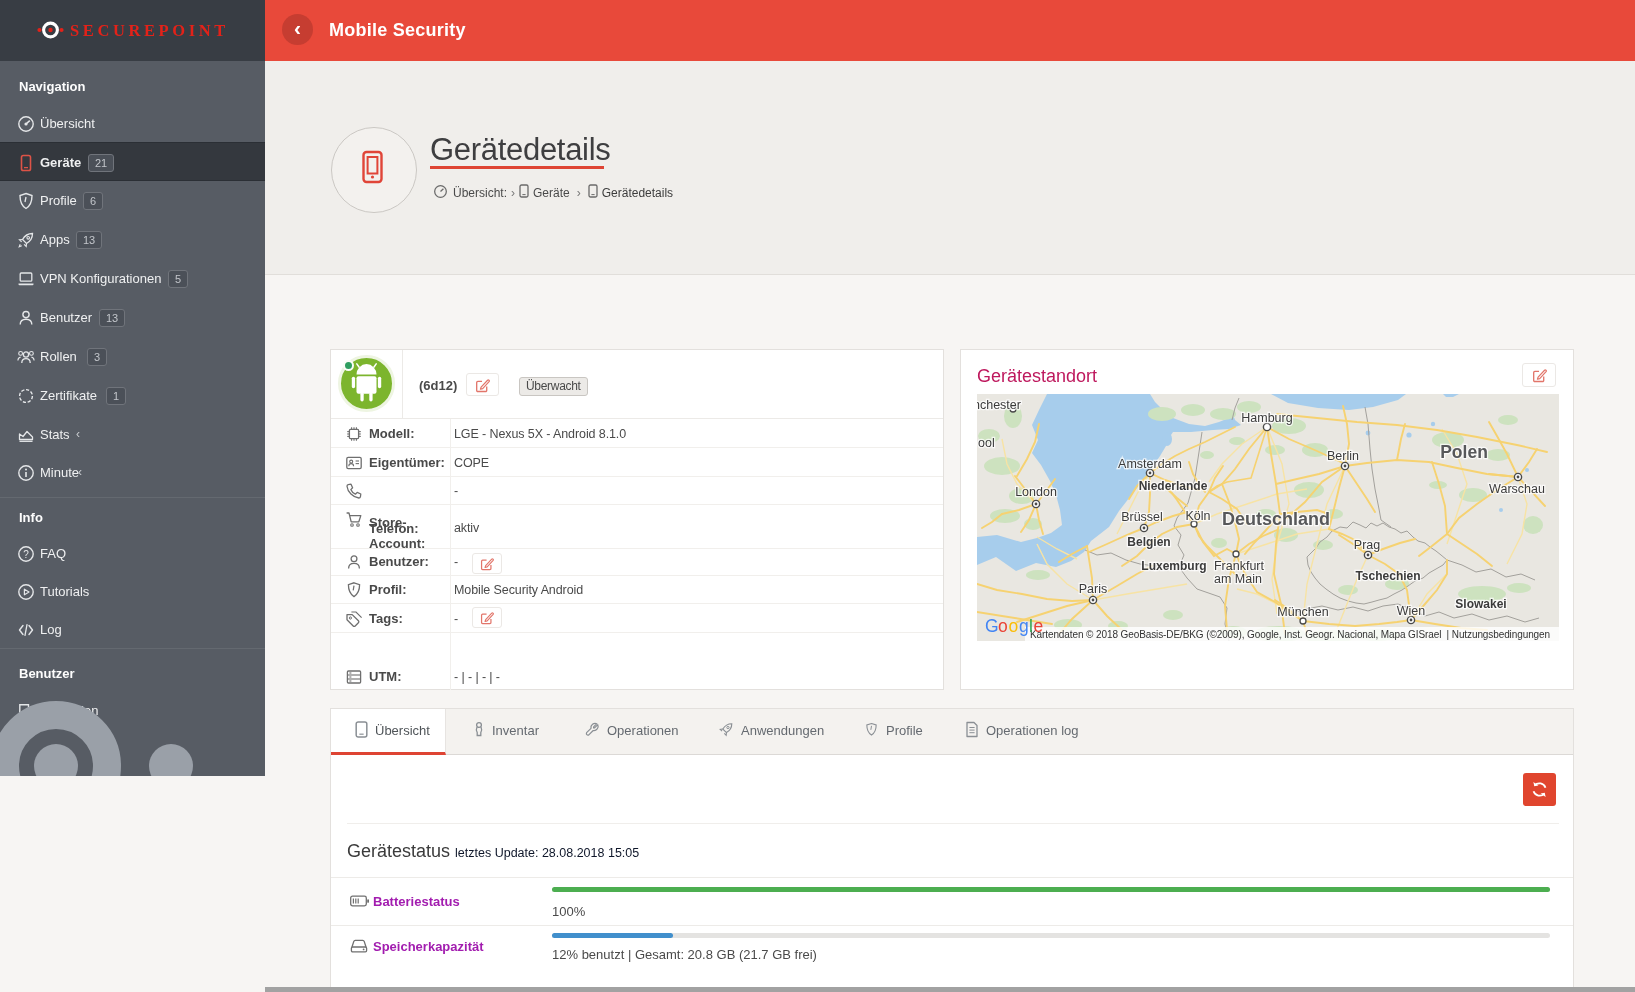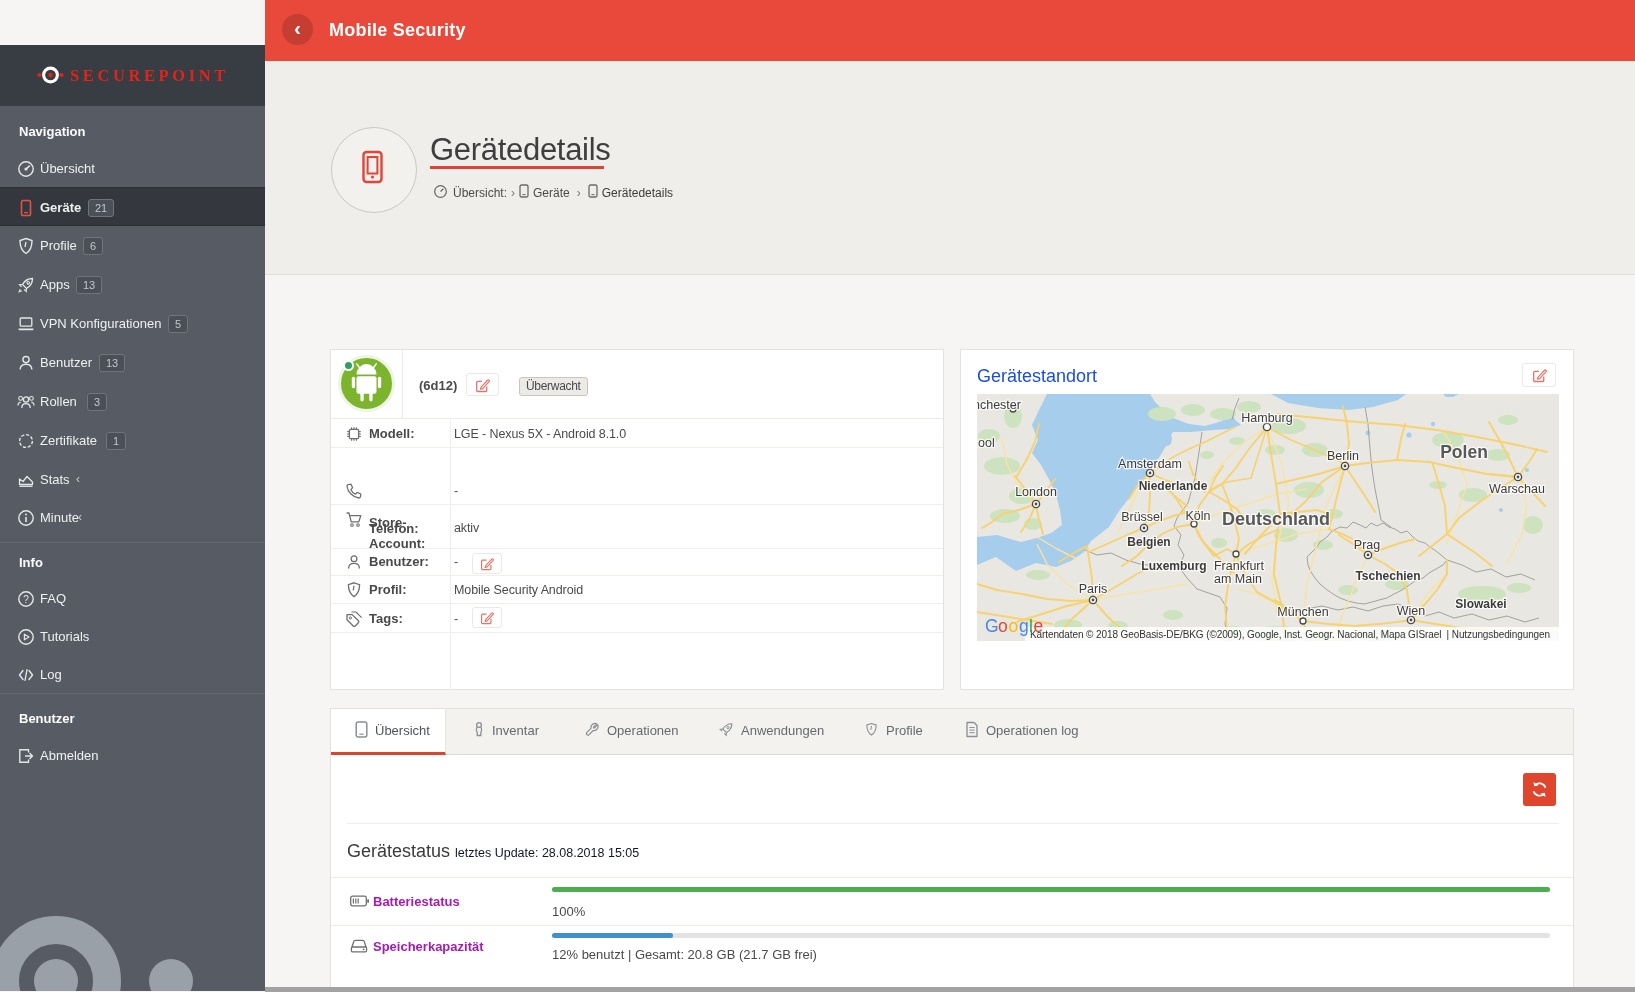--- a/index.html
+++ b/index.html
@@ -2,21 +2,21 @@
 <html lang="de"><head>
 <meta charset="utf-8">
 <title>Mobile Security</title>
 <style>
 *{margin:0;padding:0;box-sizing:border-box;}
 html,body{width:1635px;height:992px;overflow:hidden;background:#f7f5f3;}
 body{font-family:"Liberation Sans",sans-serif;}
 .app{position:relative;width:1635px;height:992px;overflow:hidden;}
 
 
-.sidebar{position:absolute;left:0;top:0;width:265px;height:946px;background:#575c64;overflow:hidden;margin-top:45px;}
+.sidebar{position:absolute;left:0;top:0;width:265px;height:776px;background:#575c64;overflow:hidden;}
 .logobar{position:absolute;left:0;top:0;width:265px;height:61px;background:#383d44;}
 .navhead{position:absolute;left:19px;color:#fdfdfd;font-size:13px;font-weight:bold;}
 .mitem{position:absolute;left:0;width:265px;height:39px;color:#eff0f1;font-size:13px;line-height:39px;}
 .mitem .micon{position:absolute;left:17px;top:11px;width:18px;height:18px;}
 .mitem .mtxt{position:absolute;left:40px;top:0;}
 .mitem.active{background:#34383e;border-top:1px solid #2b2f35;border-bottom:1px solid #2b2f35;font-weight:bold;}
 .badge{position:absolute;top:11px;height:18px;padding:0 6px;background:#4b5058;border:1px solid #70747b;border-radius:3px;color:#c3c6cb;font-size:11px;font-weight:normal;line-height:16px;}
 .chev{position:absolute;top:0;color:#c9ccd0;font-size:12px;}
 .sdiv{position:absolute;left:0;width:265px;height:1px;background:#646970;}
 .wm{position:absolute;left:0;bottom:0;}
@@ -46,21 +46,21 @@
 .gdot{position:absolute;left:12px;top:10px;width:11px;height:11px;border-radius:50%;background:#2f9e60;border:2px solid #fbfdf8;}
 .devid{position:absolute;left:88px;top:28px;font-size:13px;font-weight:bold;color:#4a4a4a;}
 .btnicon{position:absolute;width:33px;height:23px;background:#fff;border:1px solid #ebe8e5;border-radius:3px;text-align:center;}
 .uebw{position:absolute;left:188px;top:27px;height:19px;padding:0 6px;background:#eceae7;border:1px solid #c9c6c2;border-radius:3px;font-size:12px;letter-spacing:-0.3px;color:#4a4a4a;line-height:17px;}
 .trow{position:absolute;left:0;width:612px;border-bottom:1px solid #f1efec;}
 .trow .ticon{position:absolute;left:14px;width:18px;height:18px;}
 .trow .tlabel{position:absolute;left:38px;font-size:13px;font-weight:bold;color:#494949;}
 .trow .tval{position:absolute;left:123px;font-size:12.5px;letter-spacing:-0.1px;color:#4a4a4a;margin-top:1px;}
 .vline{position:absolute;left:119px;top:69px;width:1px;height:271px;background:#f1efec;}
 
-.maptitle{position:absolute;left:16px;top:16px;font-size:18px;color:#1d4ed8;}
+.maptitle{position:absolute;left:16px;top:16px;font-size:18px;color:#be185d;}
 .mapedit{left:561px;top:13px;width:34px;height:24px;}
 
 
 .panel{position:absolute;left:330px;top:708px;width:1244px;height:284px;background:#fff;border:1px solid #e3e0dd;border-bottom:none;}
 .tabstrip{position:absolute;left:0;top:0;width:1242px;height:46px;background:#f4f2ef;border-bottom:1px solid #dcd9d6;}
 .tabactive{position:absolute;left:0;top:0;width:115px;height:46px;background:#fff;border-right:1px solid #e7e4e1;border-bottom:3px solid #de4433;}
 .tab{position:absolute;top:0;height:46px;line-height:44px;font-size:13px;color:#656a70;white-space:nowrap;}
 .tab svg{vertical-align:-3px;margin-right:7px;}
 .refreshbtn{position:absolute;left:1192px;top:64px;width:33px;height:33px;background:#e0452e;border-radius:3px;text-align:center;}
 .statushr{position:absolute;left:16px;top:114px;width:1212px;height:1px;background:#f0eeeb;}
@@ -290,20 +290,31 @@
             <line x1="2.2" y1="9" x2="4.2" y2="9"></line>
             <line x1="2.2" y1="11.4" x2="4.2" y2="11.4"></line>
             <line x1="13.8" y1="6.6" x2="15.8" y2="6.6"></line>
             <line x1="13.8" y1="9" x2="15.8" y2="9"></line>
             <line x1="13.8" y1="11.4" x2="15.8" y2="11.4"></line>
           </g>
         </svg>
       <div class="tlabel" style="top:7px;">Modell:</div>
       <div class="tval" style="top:7px;">LGE - Nexus 5X - Android 8.1.0</div>
     </div>
+    <div class="trow" style="top:98px;height:29px;">
+      <svg class="ticon" style="top:6px;" viewBox="0 0 18 18">
+          <rect x="1.8" y="3.4" width="14.4" height="11.2" rx="1.4" fill="none" stroke="#6f6f6f" stroke-width="1.3"></rect>
+          <circle cx="6.2" cy="7.6" r="1.5" fill="none" stroke="#6f6f6f" stroke-width="1.1"></circle>
+          <path d="M3.8 12.2 c0 -1.8 1.1 -2.6 2.4 -2.6 c1.3 0 2.4 0.8 2.4 2.6" fill="none" stroke="#6f6f6f" stroke-width="1.1"></path>
+          <line x1="10.6" y1="7" x2="14" y2="7" stroke="#6f6f6f" stroke-width="1.1"></line>
+          <line x1="10.6" y1="9.6" x2="14" y2="9.6" stroke="#6f6f6f" stroke-width="1.1"></line>
+        </svg>
+      <div class="tlabel" style="top:7px;">Eigentümer:</div>
+      <div class="tval" style="top:7px;">COPE</div>
+    </div>
     <div class="trow" style="top:127px;height:28px;">
       <svg class="ticon" style="top:5px;" viewBox="0 0 18 18">
           <path d="M3.2 2.6 L6 2.2 L7.6 5.8 L5.8 7.6 C6.6 9.6 8.4 11.4 10.4 12.2 L12.2 10.4 L15.8 12 L15.4 14.8 C15.2 15.6 14.6 16 13.8 16 C8 15.4 2.6 10 2 4.2 C2 3.4 2.5 2.8 3.2 2.6 Z" fill="none" stroke="#6f6f6f" stroke-width="1.3" stroke-linejoin="round"></path>
         </svg>
       <div class="tlabel" style="top:6px;margin-top:38px;">Telefon:</div>
       <div class="tval" style="top:6px;">-</div>
     </div>
     <div class="trow" style="top:155px;height:44px;">
       <svg class="ticon" style="top:6px;" viewBox="0 0 18 18">
           <path d="M1.6 2 L4 2 L6.2 10.8 L13.8 10.8 L15.8 4.6 L5 4.6" fill="none" stroke="#6f6f6f" stroke-width="1.3" stroke-linejoin="round"></path>
@@ -342,20 +353,32 @@
           <path d="M6.4 2 L11 2 L16.6 7.6" fill="none" stroke="#6f6f6f" stroke-width="1.2"></path>
         </svg>
       <div class="tlabel" style="top:7px;">Tags:</div>
       <div class="tval" style="top:7px;">-</div>
       <div class="btnicon" style="left:141px;top:3px;width:30px;height:21px;">
         <svg width="14" height="14" viewBox="0 0 16 16" style="margin-top:3px;">
             <path d="M12.5 9 L12.5 13.2 a1.2 1.2 0 0 1 -1.2 1.2 L3 14.4 a1.2 1.2 0 0 1 -1.2 -1.2 L1.8 4.8 A1.2 1.2 0 0 1 3 3.6 L7.5 3.6" fill="none" stroke="#e2756a" stroke-width="1.4"></path>
             <path d="M6.5 9.8 L13.4 2.4 a1.1 1.1 0 0 1 1.6 1.5 L8.2 11.3 L5.8 12 Z" fill="none" stroke="#e2756a" stroke-width="1.3" stroke-linejoin="round"></path>
           </svg>
       </div>
+    </div>
+    <div class="trow" style="top:313px;height:28px;border-bottom:none;">
+      <svg class="ticon" style="top:5px;" viewBox="0 0 18 18">
+          <rect x="2.4" y="3" width="13.2" height="12" rx="1" fill="none" stroke="#6f6f6f" stroke-width="1.3"></rect>
+          <line x1="2.4" y1="7" x2="15.6" y2="7" stroke="#6f6f6f" stroke-width="1.1"></line>
+          <line x1="2.4" y1="11" x2="15.6" y2="11" stroke="#6f6f6f" stroke-width="1.1"></line>
+          <line x1="4.4" y1="5" x2="6.4" y2="5" stroke="#6f6f6f" stroke-width="1.1"></line>
+          <line x1="4.4" y1="9" x2="6.4" y2="9" stroke="#6f6f6f" stroke-width="1.1"></line>
+          <line x1="4.4" y1="13" x2="6.4" y2="13" stroke="#6f6f6f" stroke-width="1.1"></line>
+        </svg>
+      <div class="tlabel" style="top:6px;">UTM:</div>
+      <div class="tval" style="top:6px;">- | - | - | -</div>
     </div>
   </div>
 
   <div class="card cardR">
     <div class="maptitle">Gerätestandort</div>
     <div class="btnicon mapedit">
       <svg width="15" height="15" viewBox="0 0 16 16" style="margin-top:4px;">
           <path d="M12.5 9 L12.5 13.2 a1.2 1.2 0 0 1 -1.2 1.2 L3 14.4 a1.2 1.2 0 0 1 -1.2 -1.2 L1.8 4.8 A1.2 1.2 0 0 1 3 3.6 L7.5 3.6" fill="none" stroke="#e2756a" stroke-width="1.4"></path>
           <path d="M6.5 9.8 L13.4 2.4 a1.1 1.1 0 0 1 1.6 1.5 L8.2 11.3 L5.8 12 Z" fill="none" stroke="#e2756a" stroke-width="1.3" stroke-linejoin="round"></path>
         </svg>

